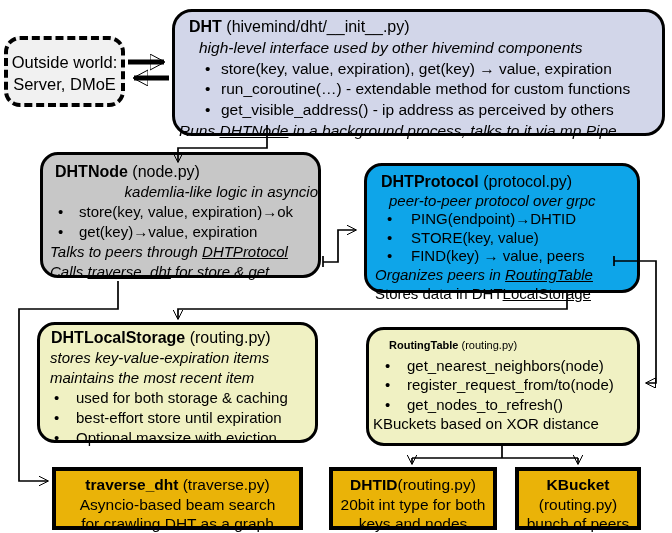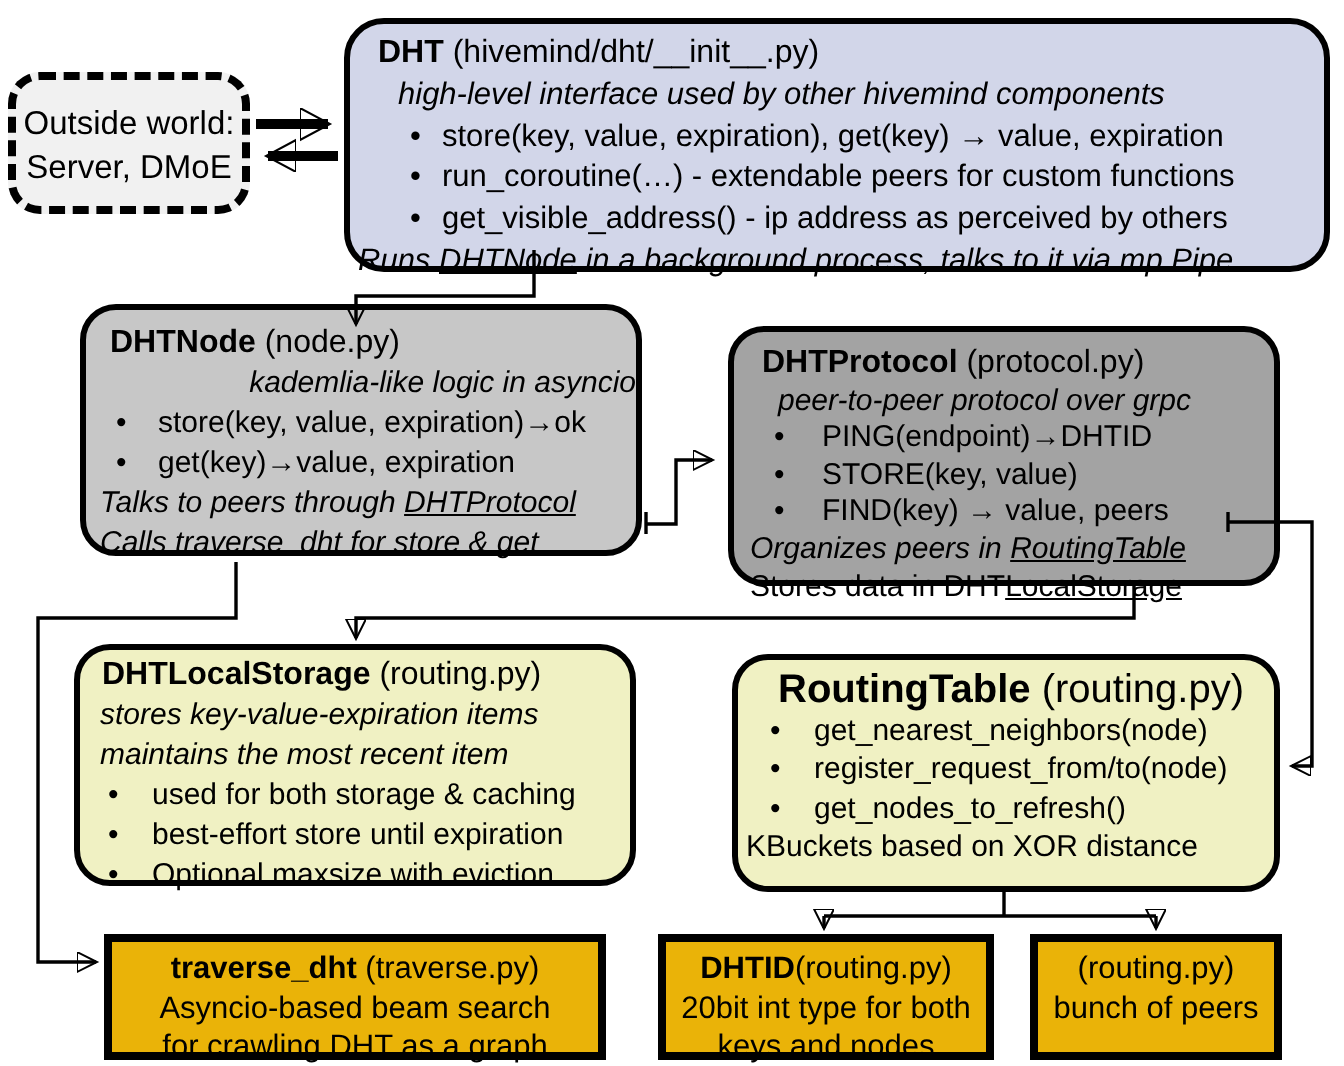--- a/index.html
+++ b/index.html
@@ -25,36 +25,36 @@
   #dht .bullet{padding-left:46px;} #dht .dot{left:30px;}
   #dht .foot{margin-left:4px;}
 
   #node{left:40px;top:152px;width:281px;height:126px;background:#c7c7c7;
         border-radius:18px;font-size:15px;line-height:20px;padding-top:7px;}
   #node .title{margin-left:12px;font-size:16px;}
   #node .sub{margin-left:32px;text-align:right;}
   #node .bullet{padding-left:36px;} #node .dot{left:15px;}
   #node .foot{margin-left:7px;}
 
-  #protocol{left:364px;top:163px;width:276px;height:130px;background:#a3a3a3;
+  #protocol{left:364px;top:163px;width:276px;height:130px;background:#0ea5e9;
             border-radius:18px;font-size:15px;line-height:18.6px;padding-top:7px;}
   #protocol .title{margin-left:14px;font-size:16px;}
   #protocol .sub{margin-left:22px;}
   #protocol .bullet{padding-left:44px;} #protocol .dot{left:20px;}
   #protocol .foot{margin-left:8px;}
 
   #storage{left:37px;top:322px;width:281px;height:121px;background:#f0f1c3;
            border-radius:18px;font-size:15px;line-height:20px;padding-top:3px;}
   #storage .title{margin-left:11px;font-size:16px;}
   #storage .sub{margin-left:10px;}
   #storage .bullet{padding-left:36px;} #storage .dot{left:14px;}
 
   #routing{left:366px;top:327px;width:274px;height:119px;background:#f0f1c3;
            border-radius:18px;font-size:15px;line-height:19.5px;padding-top:6px;}
-  #routing .title{margin-left:20px;font-size:20px;}
+  #routing .title{margin-left:20px;font-size:11px;}
   #routing .sub{margin-left:28px;}
   #routing .bullet{padding-left:38px;} #routing .dot{left:16px;}
   #routing .foot{margin-left:4px;}
 
   .leaf{background:#eab308;border-width:4.5px;text-align:center;
         font-size:15.5px;line-height:19.5px;padding-top:4px;}
   #traverse{left:52px;top:467px;width:251px;height:63px;}
   #dhtid{left:329px;top:467px;width:168px;height:63px;}
   #kbucket{left:515px;top:467px;width:126px;height:63px;}
 
@@ -70,21 +70,21 @@
 
   <div class="box" id="outside">
     <div class="line">Outside world:</div>
     <div class="line">Server, DMoE</div>
   </div>
 
   <div class="box round" id="dht">
     <div class="line title"><span class="b">DHT</span><span> (hivemind/dht/__init__.py)</span></div>
     <div class="line sub i">high-level interface used by other hivemind components</div>
     <div class="line bullet"><span class="dot">•</span><span>store(key, value, expiration), get(key) → value, expiration</span></div>
-    <div class="line bullet"><span class="dot">•</span><span>run_coroutine(…) - extendable peers for custom functions</span></div>
+    <div class="line bullet"><span class="dot">•</span><span>run_coroutine(…) - extendable method for custom functions</span></div>
     <div class="line bullet"><span class="dot">•</span><span>get_visible_address() - ip address as perceived by others</span></div>
     <div class="line foot i"><span>Runs </span><span class="u">DHTNode</span><span> in a background process, talks to it via mp.Pipe</span></div>
   </div>
 
   <div class="box round" id="node">
     <div class="line title"><span class="b">DHTNode</span><span> (node.py)</span></div>
     <div class="line sub i">kademlia-like logic in asyncio</div>
     <div class="line bullet"><span class="dot">•</span><span>store(key, value, expiration)→ok</span></div>
     <div class="line bullet"><span class="dot">•</span><span>get(key)→value, expiration</span></div>
     <div class="line foot i"><span>Talks to peers through </span><span class="u">DHTProtocol</span></div>
@@ -124,20 +124,21 @@
     <div class="line">for crawling DHT as a graph</div>
   </div>
 
   <div class="box leaf" id="dhtid">
     <div class="line"><span class="b">DHTID</span><span>(routing.py)</span></div>
     <div class="line">20bit int type for both</div>
     <div class="line">keys and nodes</div>
   </div>
 
   <div class="box leaf" id="kbucket">
+    <div class="line"><span class="b">KBucket</span></div>
     <div class="line">(routing.py)</div>
     <div class="line">bunch of peers</div>
   </div>
 
   <svg id="wires" viewBox="0 0 672 533" xmlns="http://www.w3.org/2000/svg">
     <defs>
       <marker id="arr" markerUnits="userSpaceOnUse" markerWidth="12" markerHeight="11" refX="9.5" refY="5" orient="auto">
         <path d="M0,0 L10,5 L0,10 z" fill="#000" stroke="none"></path>
       </marker>
       <marker id="arrB" markerUnits="userSpaceOnUse" markerWidth="17" markerHeight="17" refX="14" refY="8" orient="auto">

